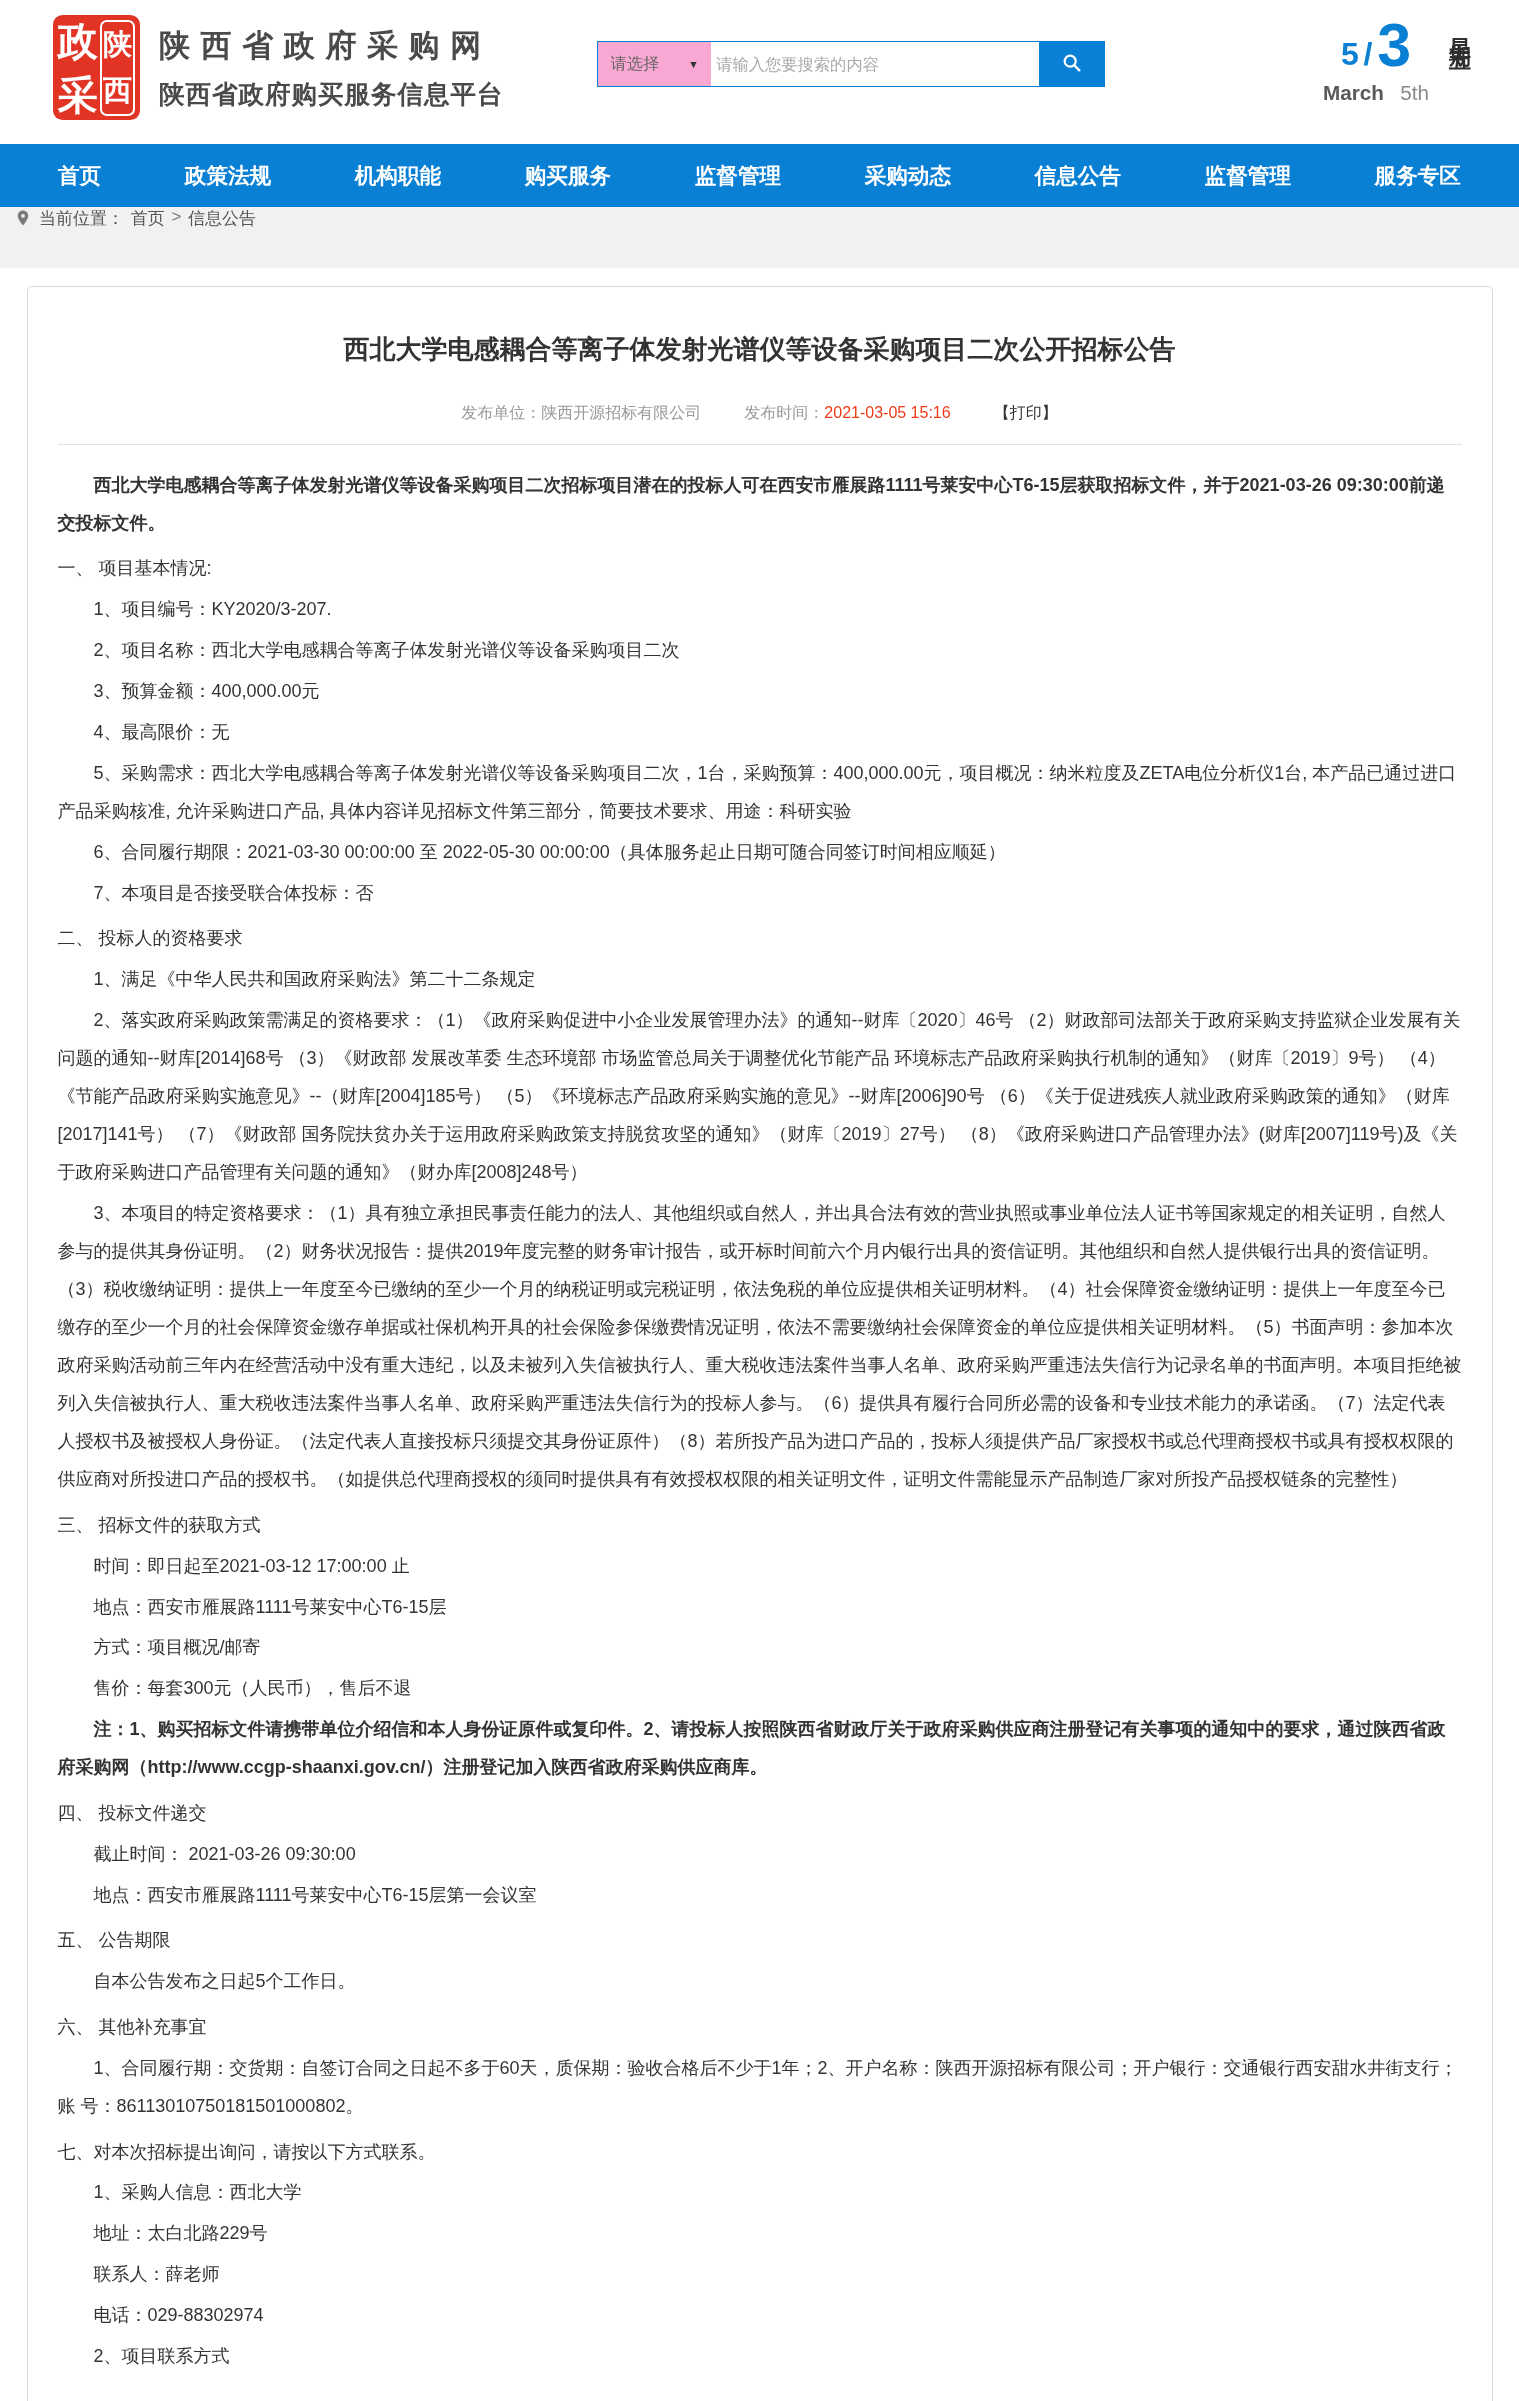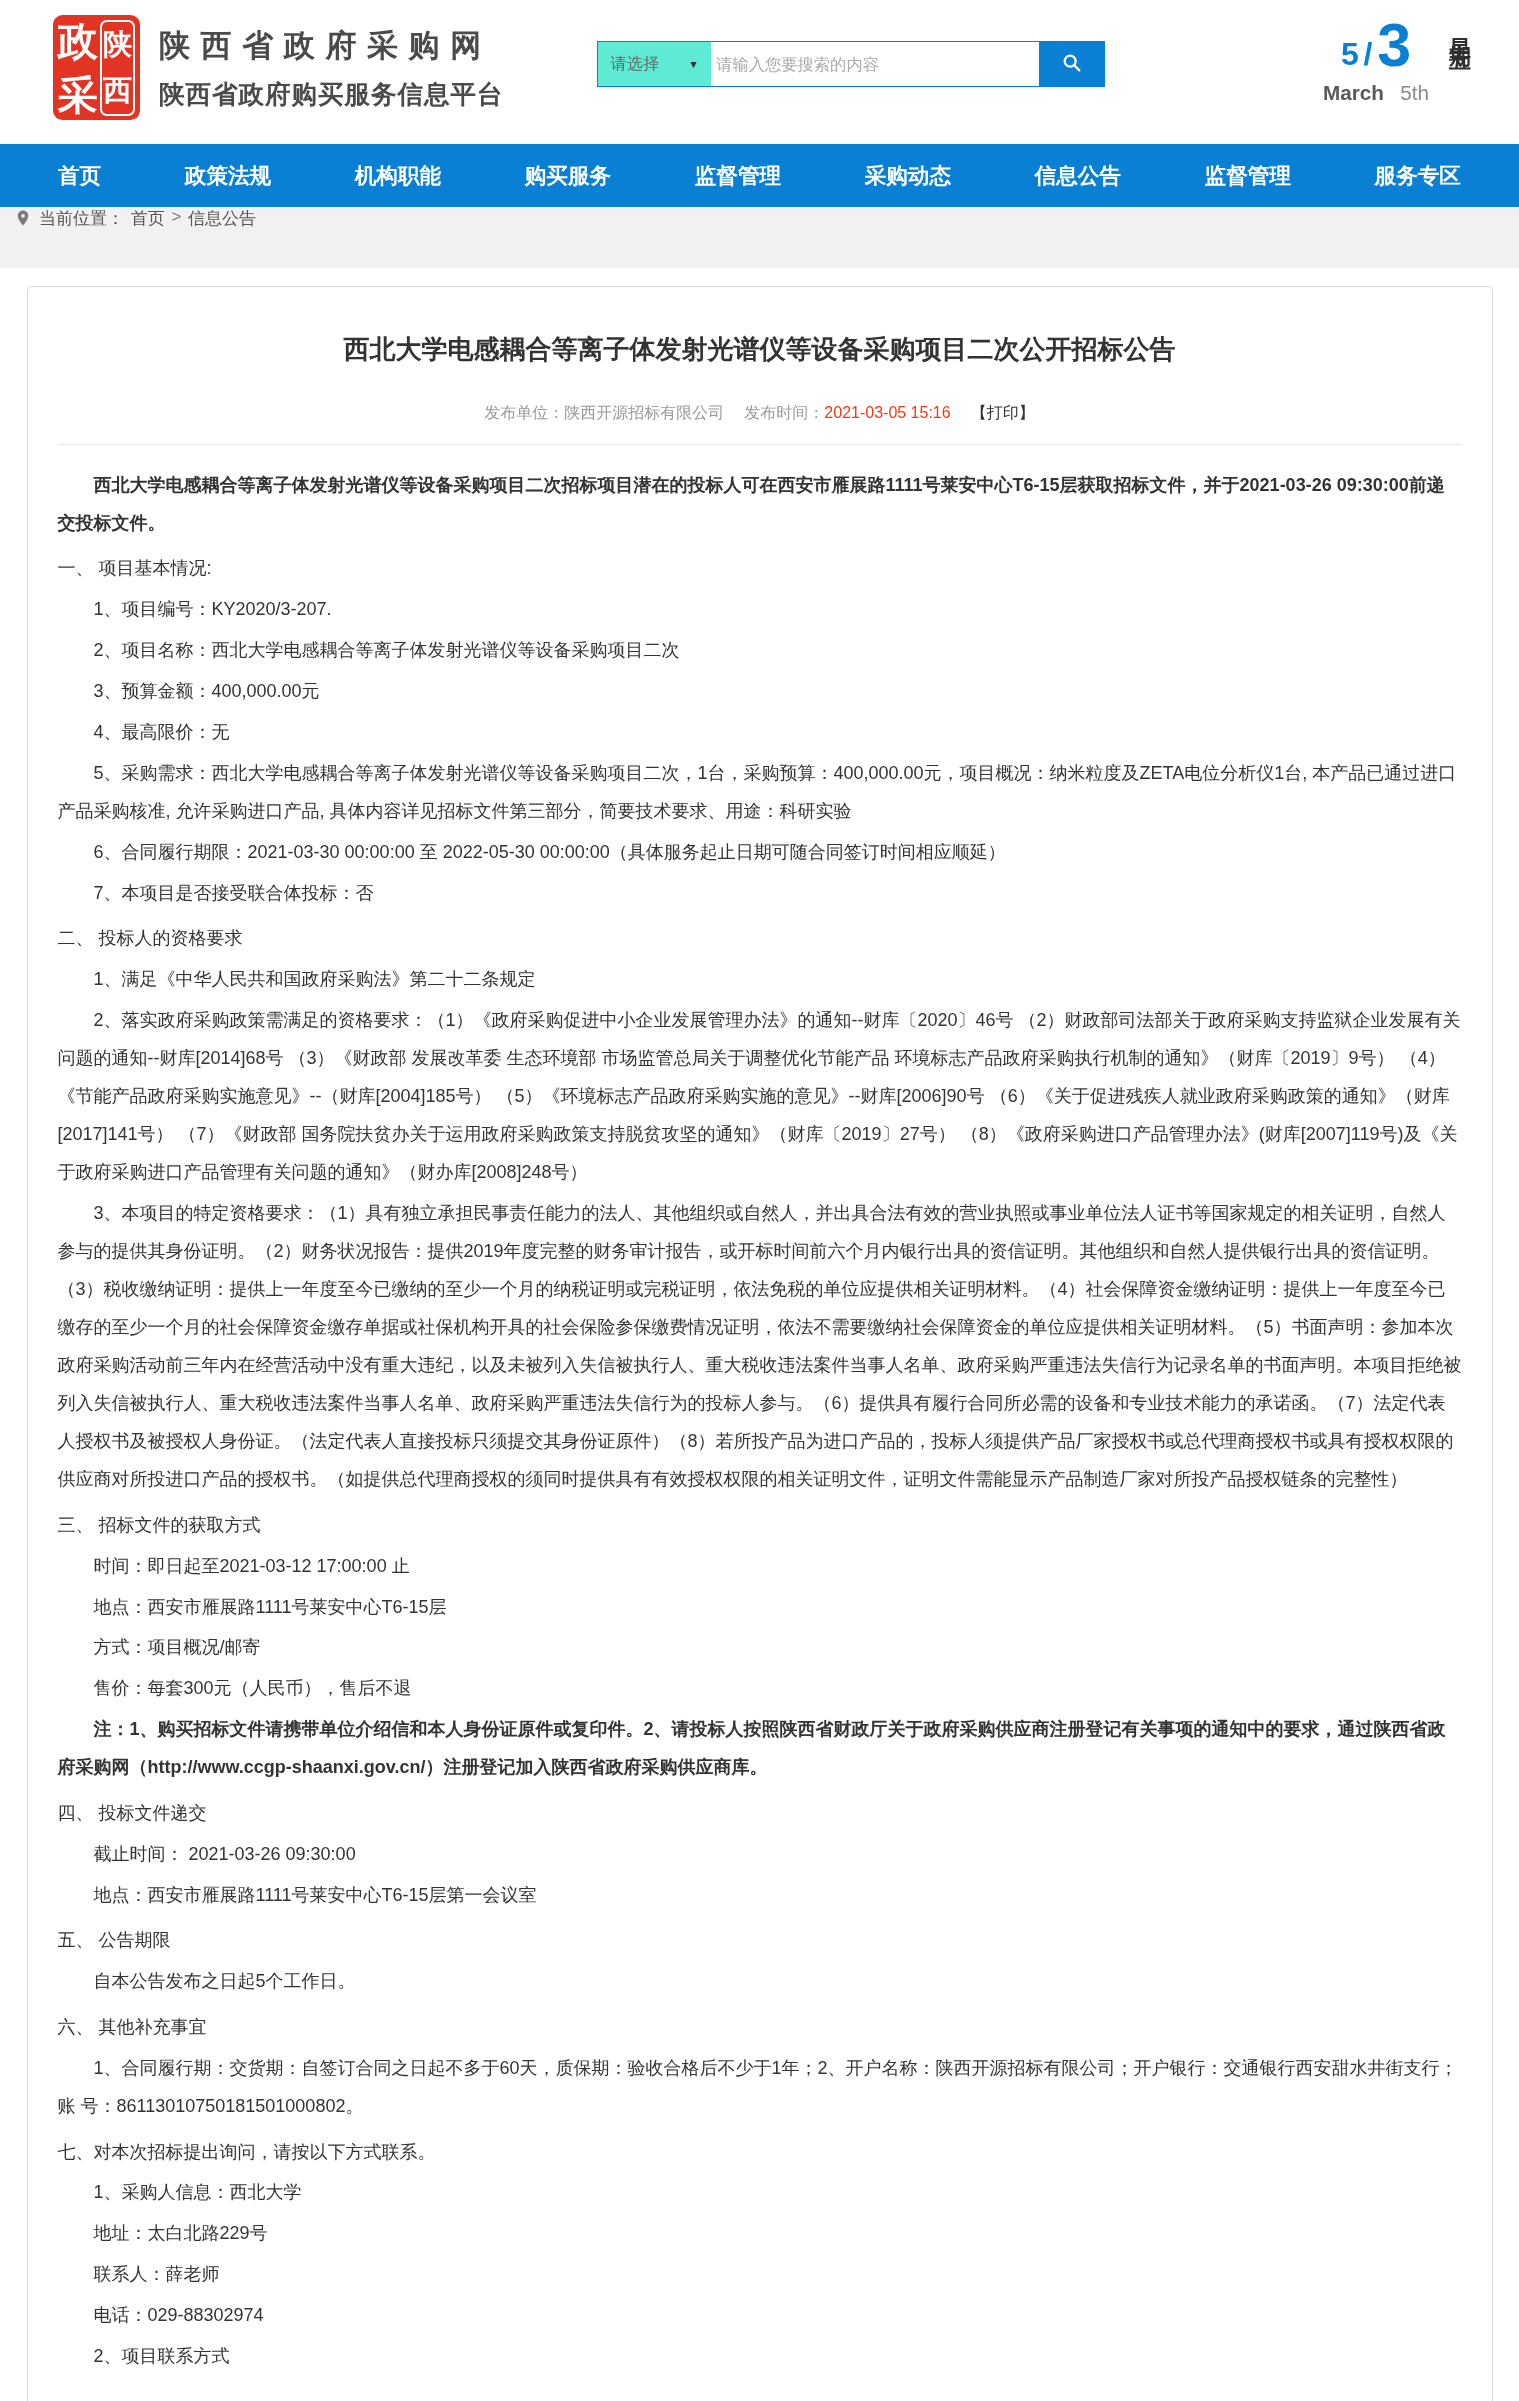--- a/index.html
+++ b/index.html
@@ -25,21 +25,21 @@
     align-items:center;font-size:40px;line-height:1.05;}
   .logo-right{flex:1;border:2.4px solid #fff;border-radius:6.7px;margin-left:1.9px;
     display:flex;flex-direction:column;justify-content:space-around;align-items:center;
     font-size:29px;line-height:1.1;}
   .site-title{position:absolute;left:159px;top:25px;color:#4a4a4a;}
   .site-name{font-size:31px;font-weight:bold;letter-spacing:10.6px;white-space:nowrap;}
   .site-sub{font-size:25.5px;font-weight:bold;letter-spacing:1px;margin-top:9.6px;white-space:nowrap;}
 
   .search{
     position:absolute;left:597px;top:41px;width:508px;height:46px;
-    border:1.4px solid var(--blue);display:flex;align-items:stretch;background:#5eead4;
+    border:1.4px solid var(--blue);display:flex;align-items:stretch;background:#f9a8d4;
   }
   .search-select{display:flex;align-items:center;padding:0 12.5px;gap:29px;cursor:pointer;}
   .search-select-label{font-size:16.3px;color:#666;}
   .search-select-arrow{font-size:10.6px;color:#333;}
   .search-input{flex:1;border:0;outline:0;font-size:16.3px;color:#333;
     font-family:"Liberation Sans","DejaVu Sans",sans-serif;padding:0 4.8px;}
   .search-input::placeholder{color:#aaa;}
   .search-btn{width:65px;background:var(--blue);border:0;display:flex;
     align-items:center;justify-content:center;cursor:pointer;}
 
@@ -66,21 +66,21 @@
   .crumb-link{cursor:pointer;}
   .crumb-sep{color:#777;}
 
   
   .content-box{
     margin:18px auto 0;width:1466px;min-height:2190px;background:#fff;
     border:1px solid #d8d8d8;border-radius:4.8px;padding:23px 30px 38px;
   }
   .article-title{text-align:center;font-size:26px;font-weight:bold;color:#333;
     margin-top:23px;line-height:1.3;}
-  .meta{display:flex;justify-content:center;align-items:center;gap:20px;
+  .meta{display:flex;justify-content:center;align-items:center;gap:43px;
     margin-top:36px;font-size:16px;color:#999;}
   .meta-time-value{color:var(--time-red);}
   .meta-print{color:#333;cursor:pointer;}
   .meta-divider{border:0;border-top:1px solid #e4e4e4;margin:20px 0 0;}
 
   .article-body{margin-top:21px;font-size:18px;line-height:38px;color:#333;}
   .article-body p{margin:0 0 2.9px;text-indent:36px;}
   .article-body p.heading{text-indent:0;font-weight:normal;margin-top:7.7px;}
   .article-body p.lead{font-weight:bold;}
   .article-body p.note{font-weight:bold;}

